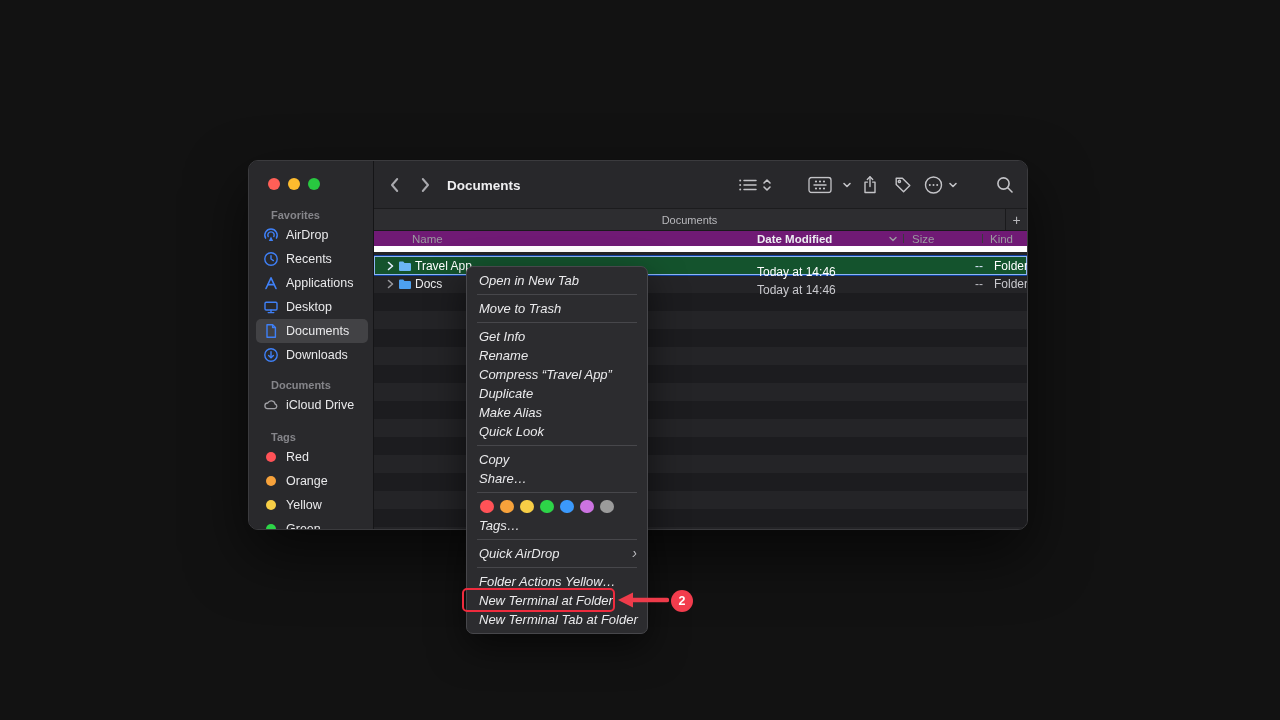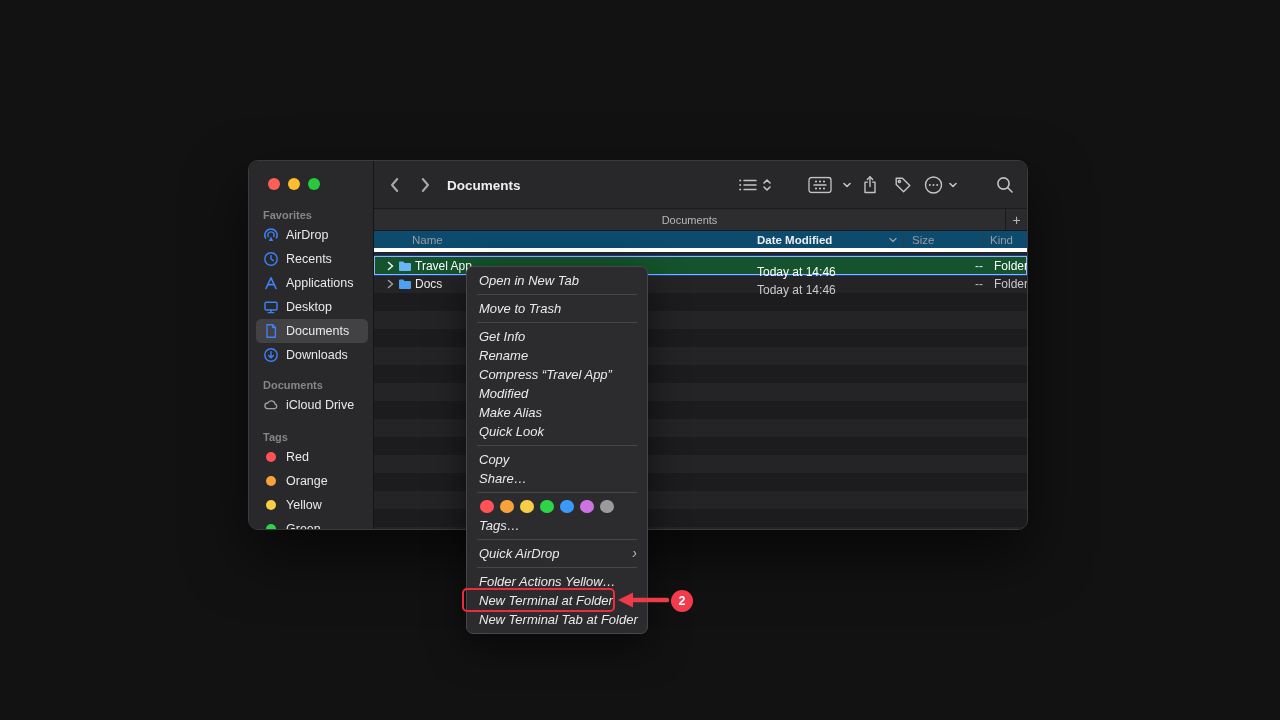--- a/index.html
+++ b/index.html
@@ -10,40 +10,40 @@
   .window { position:absolute; left:248px; top:160px; width:780px; height:370px;
     background:#212124; border:1px solid #3b3b3e; border-radius:10px;
     box-shadow:0 25px 60px rgba(0,0,0,.6); display:flex; overflow:hidden; z-index:1; }
 
   
   .sidebar { flex:0 0 125px; background:#29292c; border-right:1px solid #151517; position:relative; overflow:hidden; }
   .lights { position:absolute; top:17px; left:19px; display:flex; gap:8px; }
   .light { width:12px; height:12px; border-radius:50%; }
   .light.red{background:#ff5f57}.light.yellow{background:#febc2e}.light.green{background:#28c840}
   .sb-body { padding-top:46px; }
-  .sb-label { height:16px; line-height:16px; padding-left:14px; font-size:11px; font-weight:700; color:#85858a; }
+  .sb-label { height:16px; line-height:16px; padding-left:22px; font-size:11px; font-weight:700; color:#85858a; }
   .sb-item { height:24px; display:flex; align-items:center; gap:7px; margin:0 5px 0 7px; padding-left:7px; border-radius:5px; font-size:12.5px; color:#e9e9eb; white-space:nowrap; }
   .sb-item.selected { background:#424245; }
   .sb-item svg { flex:0 0 16px; color:#3f80f7; }
   .sb-item svg.gray { color:#a0a0a5; }
   .sb-gap10 { height:10px; } .sb-gap12 { height:12px; }
   .sb-dot { flex:0 0 10px; width:10px; height:10px; border-radius:50%; margin:0 3px; }
 
   
   .content { flex:1; display:flex; flex-direction:column; min-width:0; background:#242427; }
   .toolbar { height:47px; background:#28282b; position:relative; flex:0 0 47px; }
   .navbtn { position:absolute; top:50%; transform:translateY(-50%); color:#a9a9ae; }
   .title { position:absolute; left:73px; top:50%; transform:translateY(-50%); font-size:13.5px; font-weight:700; color:#efeff1; }
   .ti { position:absolute; top:50%; transform:translateY(-50%); color:#c3c3c7; display:flex; align-items:center; }
 
   .tabbar { height:23px; flex:0 0 23px; background:#2b2b2e; border-top:1px solid #1c1c1e; border-bottom:1px solid #191a1c; display:flex; }
   .tab { flex:1; display:flex; align-items:center; justify-content:center; font-size:11px; color:#b8b8bc; background:#2d2d30; }
   .newtab { width:22px; border-left:1px solid #1a1a1c; display:flex; align-items:center; justify-content:center; font-size:14px; color:#b8b8bc; }
 
-  .listheader { height:21px; flex:0 0 21px; background:#0c4a6e; border-bottom:4px solid #ffffff; position:relative; font-size:11.5px; color:#9b9ba0; }
+  .listheader { height:21px; flex:0 0 21px; background:#701a75; border-bottom:6px solid #ffffff; position:relative; font-size:11.5px; color:#9b9ba0; }
   .hcell { position:absolute; top:50%; transform:translateY(-50%); white-space:nowrap; }
   .hdiv { position:absolute; top:3px; bottom:3px; width:1px; background:#39393d; }
 
   .rows { flex:1; position:relative; background:#242427; overflow:hidden; }
   .stripes { position:absolute; left:0; right:0; top:41px; bottom:0;
     background:repeating-linear-gradient(180deg,#1c1c1f 0 18px,#242427 18px 36px); }
   .frow { position:absolute; left:0; right:0; display:flex; align-items:center; font-size:12px; color:#ececee; }
   .frow .fname { position:absolute; left:41px; white-space:nowrap; font-weight:400; }
   .frow .fdate { position:absolute; left:383px; white-space:nowrap;margin-top:12px; }
   .frow .fsize { position:absolute; left:519px; width:90px; text-align:right; color:#bdbdc2; }
@@ -310,21 +310,21 @@
 </div>
 
 <div class="menu">
   <div class="mi">Open in New Tab</div>
   <div class="msep"></div>
   <div class="mi">Move to Trash</div>
   <div class="msep"></div>
   <div class="mi">Get Info</div>
   <div class="mi">Rename</div>
   <div class="mi">Compress “Travel App”</div>
-  <div class="mi">Modified</div>
+  <div class="mi">Duplicate</div>
   <div class="mi">Make Alias</div>
   <div class="mi">Quick Look</div>
   <div class="msep"></div>
   <div class="mi">Copy</div>
   <div class="mi">Share…</div>
   <div class="msep"></div>
   <div class="dotsrow">
     <span class="mdot" style="background: rgb(255, 82, 87);"></span>
     <span class="mdot" style="background: rgb(247, 162, 59);"></span>
     <span class="mdot" style="background: rgb(247, 206, 70);"></span>

